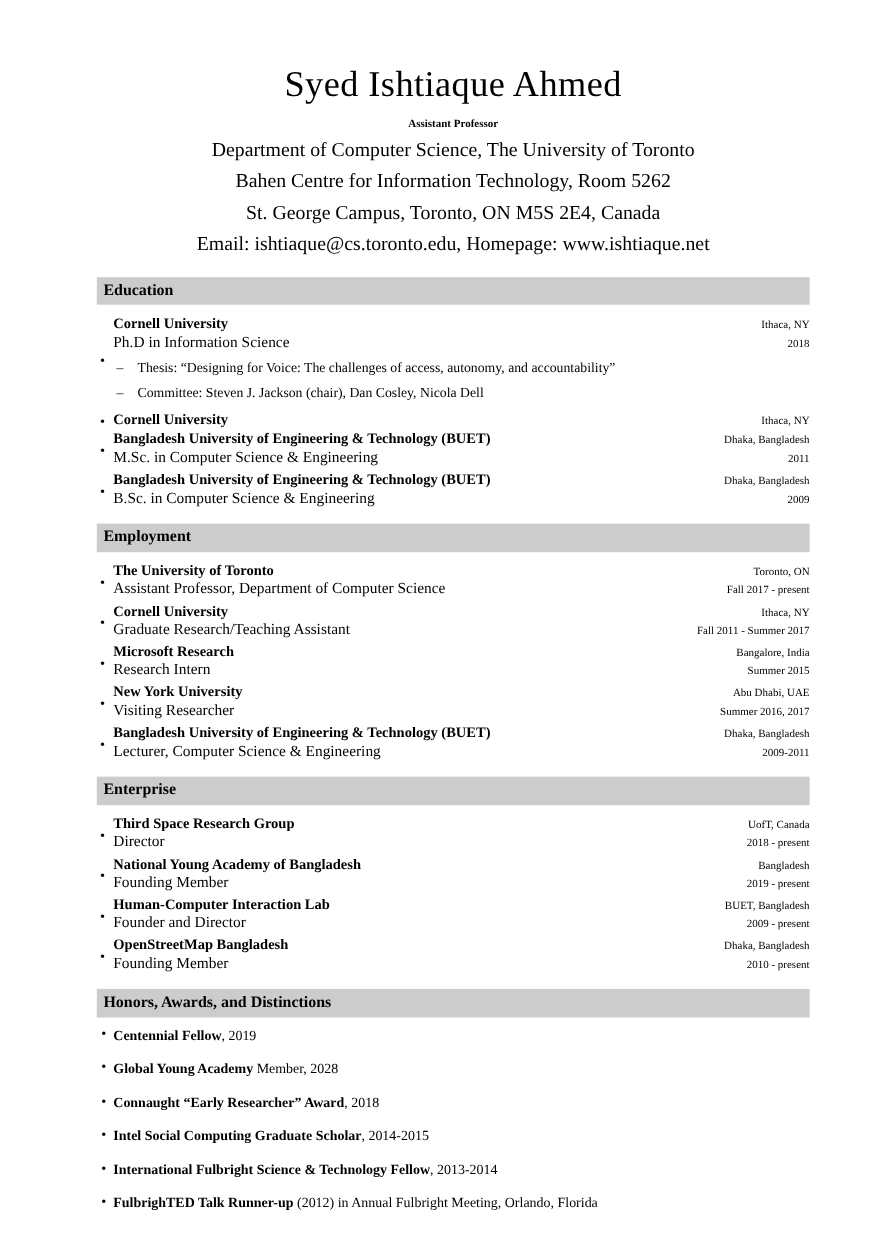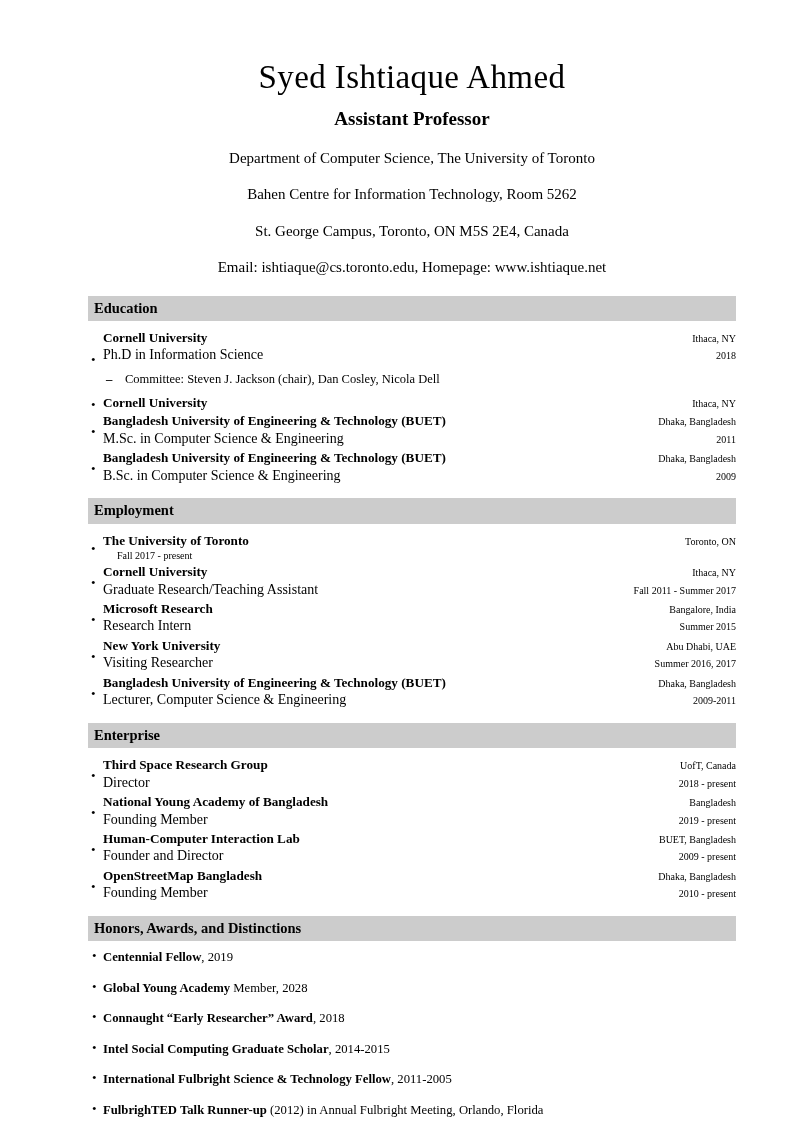--- a/index.html
+++ b/index.html
@@ -28,29 +28,29 @@
     padding-top: 59px;
   }
   .cv-name {
     font-size: 33px;
     font-weight: normal;
     letter-spacing: 0.4px;
     line-height: 1.1;
     margin: 0 0 11px 0;
   }
   .cv-role {
-    font-size: 19px;
+    font-size: 10px;
     font-weight: bold;
     margin: 0 0 4px 0;
     line-height: 1.35;
   }
   .cv-contact-line {
-    font-size: 15px;
+    font-size: 18px;
     line-height: 1.36;
-    margin: 16px;
+    margin: 4px;
   }
 
   
   .section-bar {
     background: #cccccc;
     font-size: 14.5px;
     font-weight: bold;
     padding: 3px 0 4px 6px;
     margin-top: 18px;
     margin-bottom: 8px;
@@ -162,20 +162,21 @@
         <span class="left-bold">Cornell University</span>
         <span class="right">Ithaca, NY</span>
       </div>
       <div class="entry-row">
         <span class="left-plain">Ph.D in Information Science</span>
         <span class="right">2018</span>
       </div>
       <ul class="sub-list">
         <li class="sub-item">
           <span class="dash">–</span>
+          <span>Thesis: “Designing for Voice: The challenges of access, autonomy, and accountability”</span>
         </li>
         <li class="sub-item">
           <span class="dash">–</span>
           <span>Committee: Steven J. Jackson (chair), Dan Cosley, Nicola Dell</span>
         </li>
       </ul>
     </li>
 
     <li class="entry">
       <span class="bullet">•</span>
@@ -213,20 +214,21 @@
   <div class="section-bar tight">Employment</div>
   <ul class="entry-list">
 
     <li class="entry">
       <span class="bullet">•</span>
       <div class="entry-row">
         <span class="left-bold">The University of Toronto</span>
         <span class="right">Toronto, ON</span>
       </div>
       <div class="entry-row">
+        <span class="left-plain">Assistant Professor, Department of Computer Science</span>
         <span class="right">Fall 2017 - present</span>
       </div>
     </li>
 
     <li class="entry">
       <span class="bullet">•</span>
       <div class="entry-row">
         <span class="left-bold">Cornell University</span>
         <span class="right">Ithaca, NY</span>
       </div>
@@ -338,21 +340,21 @@
     <li class="honor-item">
       <span class="bullet">•</span>
       <span class="hl">Connaught “Early Researcher” Award</span><span>, 2018</span>
     </li>
     <li class="honor-item">
       <span class="bullet">•</span>
       <span class="hl">Intel Social Computing Graduate Scholar</span><span>, 2014-2015</span>
     </li>
     <li class="honor-item">
       <span class="bullet">•</span>
-      <span class="hl">International Fulbright Science &amp; Technology Fellow</span><span>, 2011-2005</span>
+      <span class="hl">International Fulbright Science &amp; Technology Fellow</span><span>, 2013-2014</span>
     </li>
     <li class="honor-item">
       <span class="bullet">•</span>
       <span class="hl">FulbrighTED Talk Runner-up</span><span> (2012) in Annual Fulbright Meeting, Orlando, Florida</span>
     </li>
   </ul>
 
 </div>
 
 </body></html>

